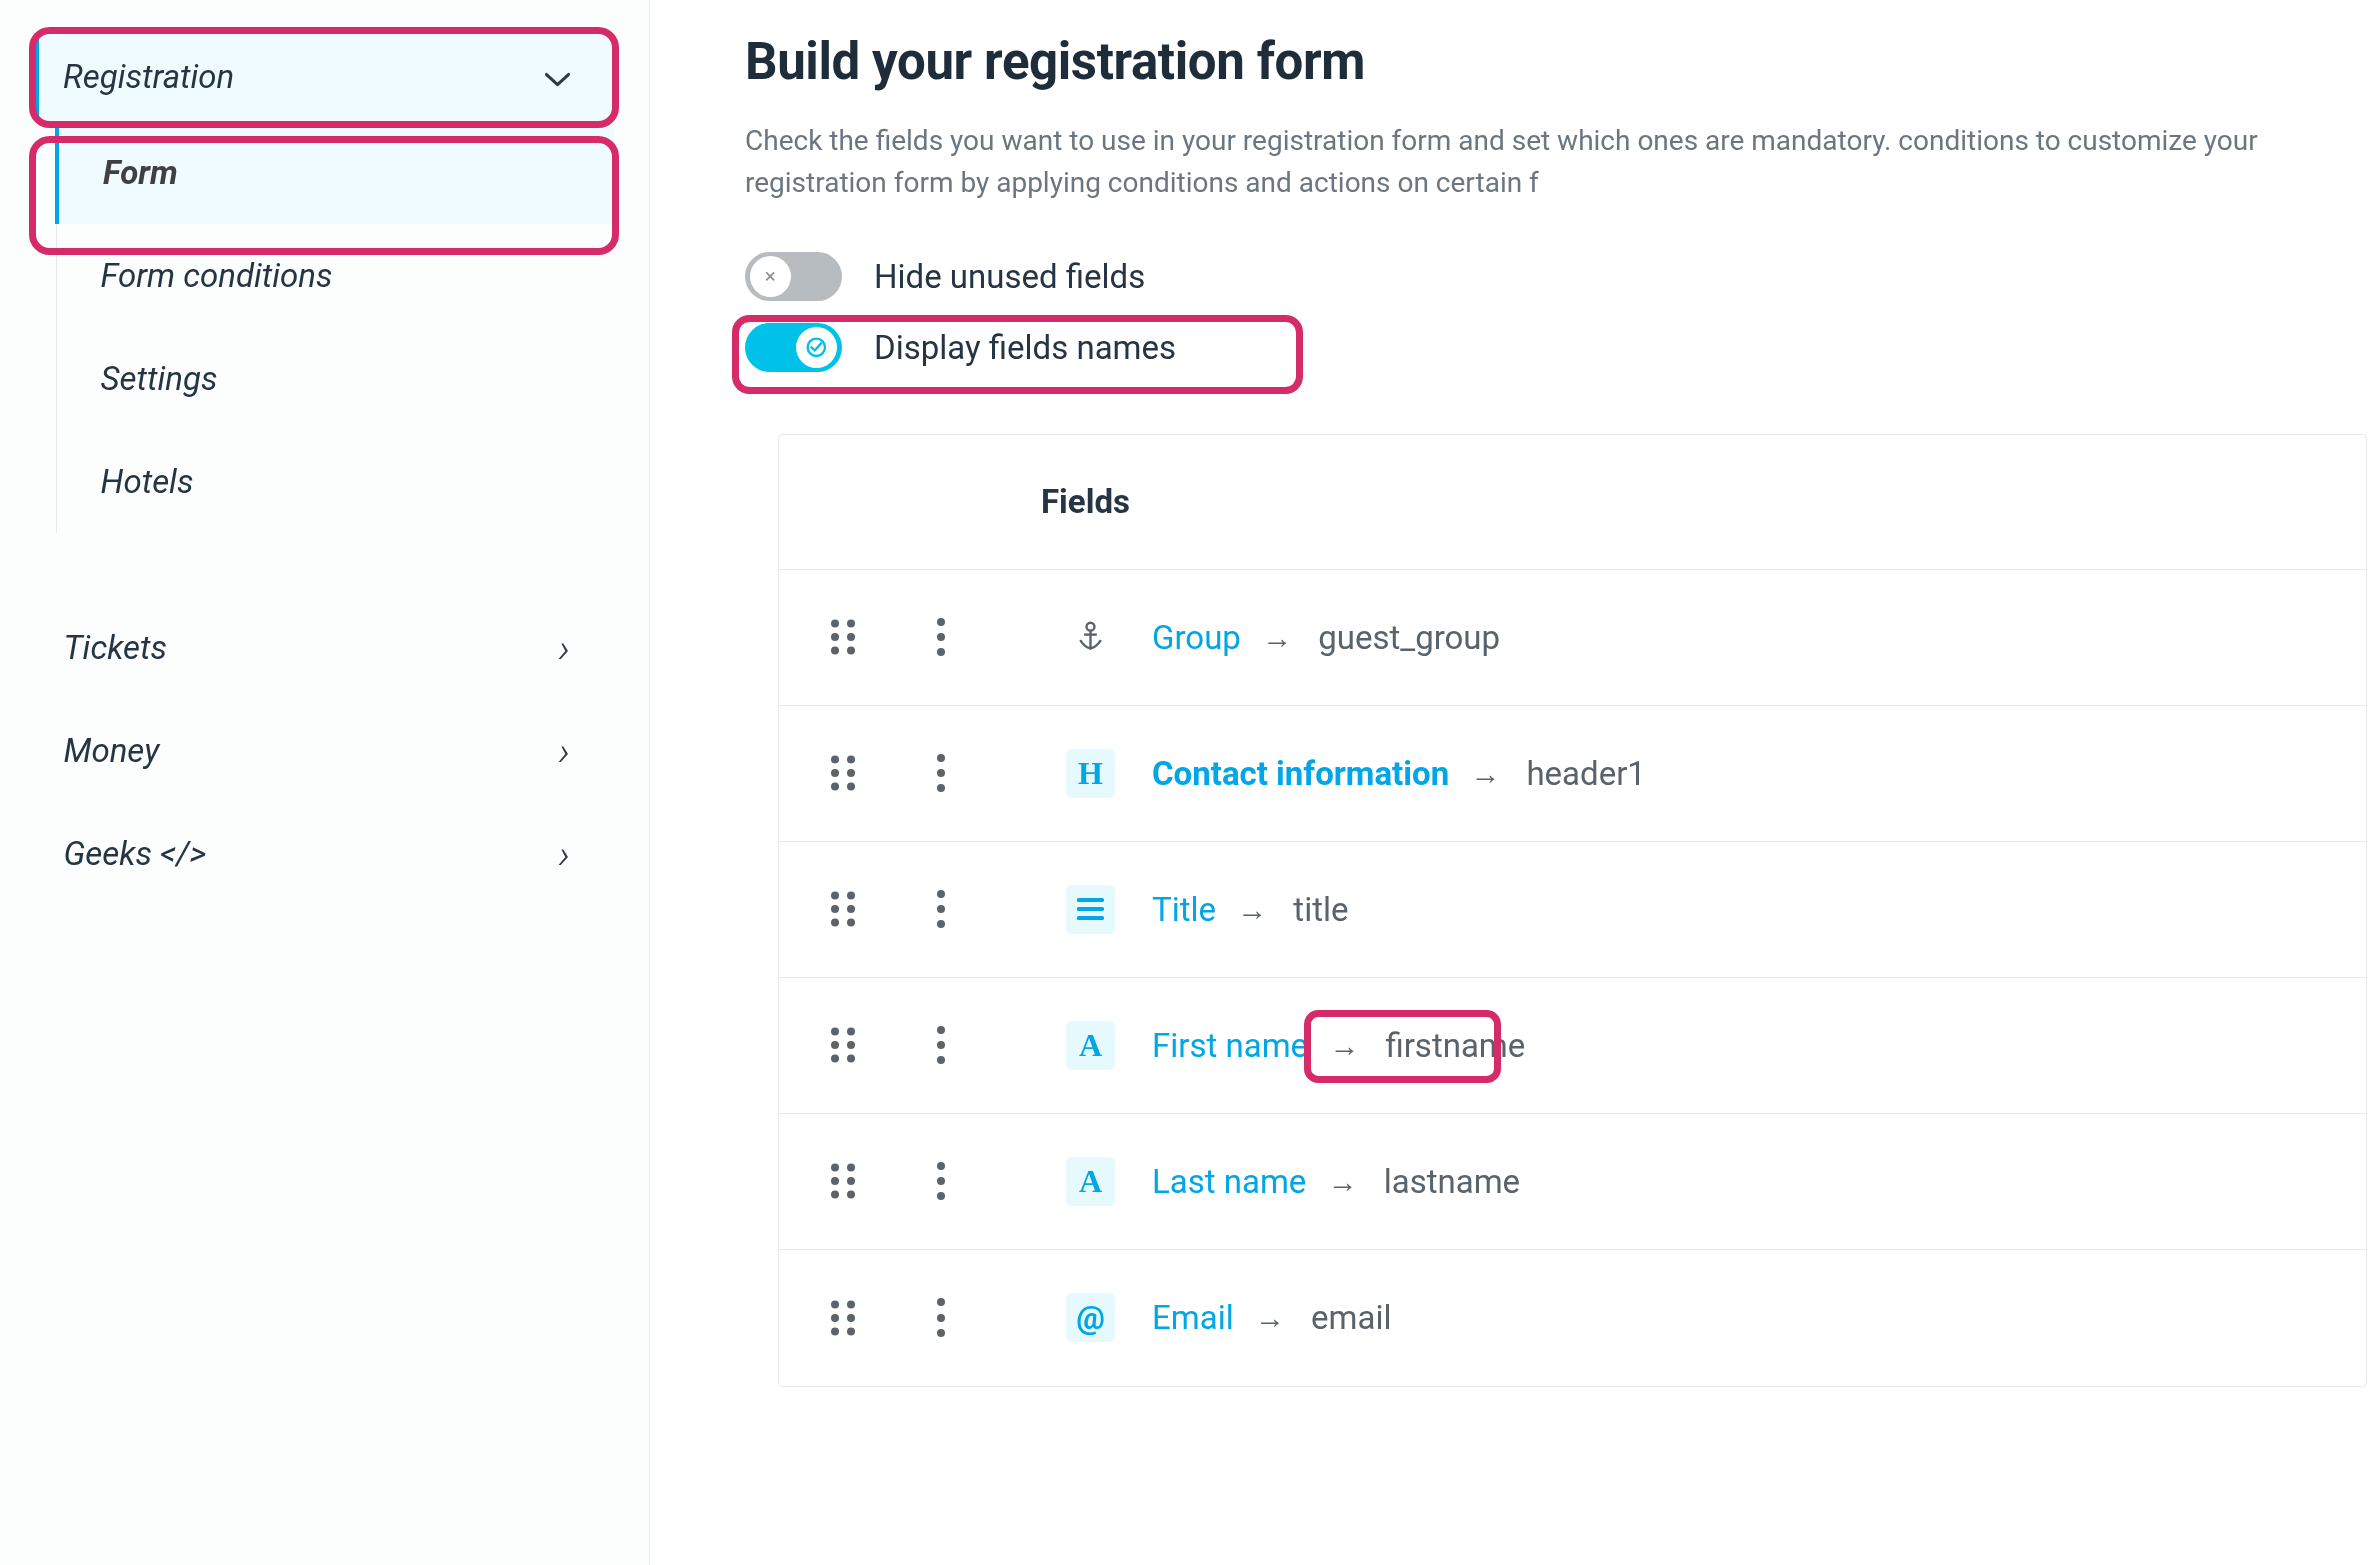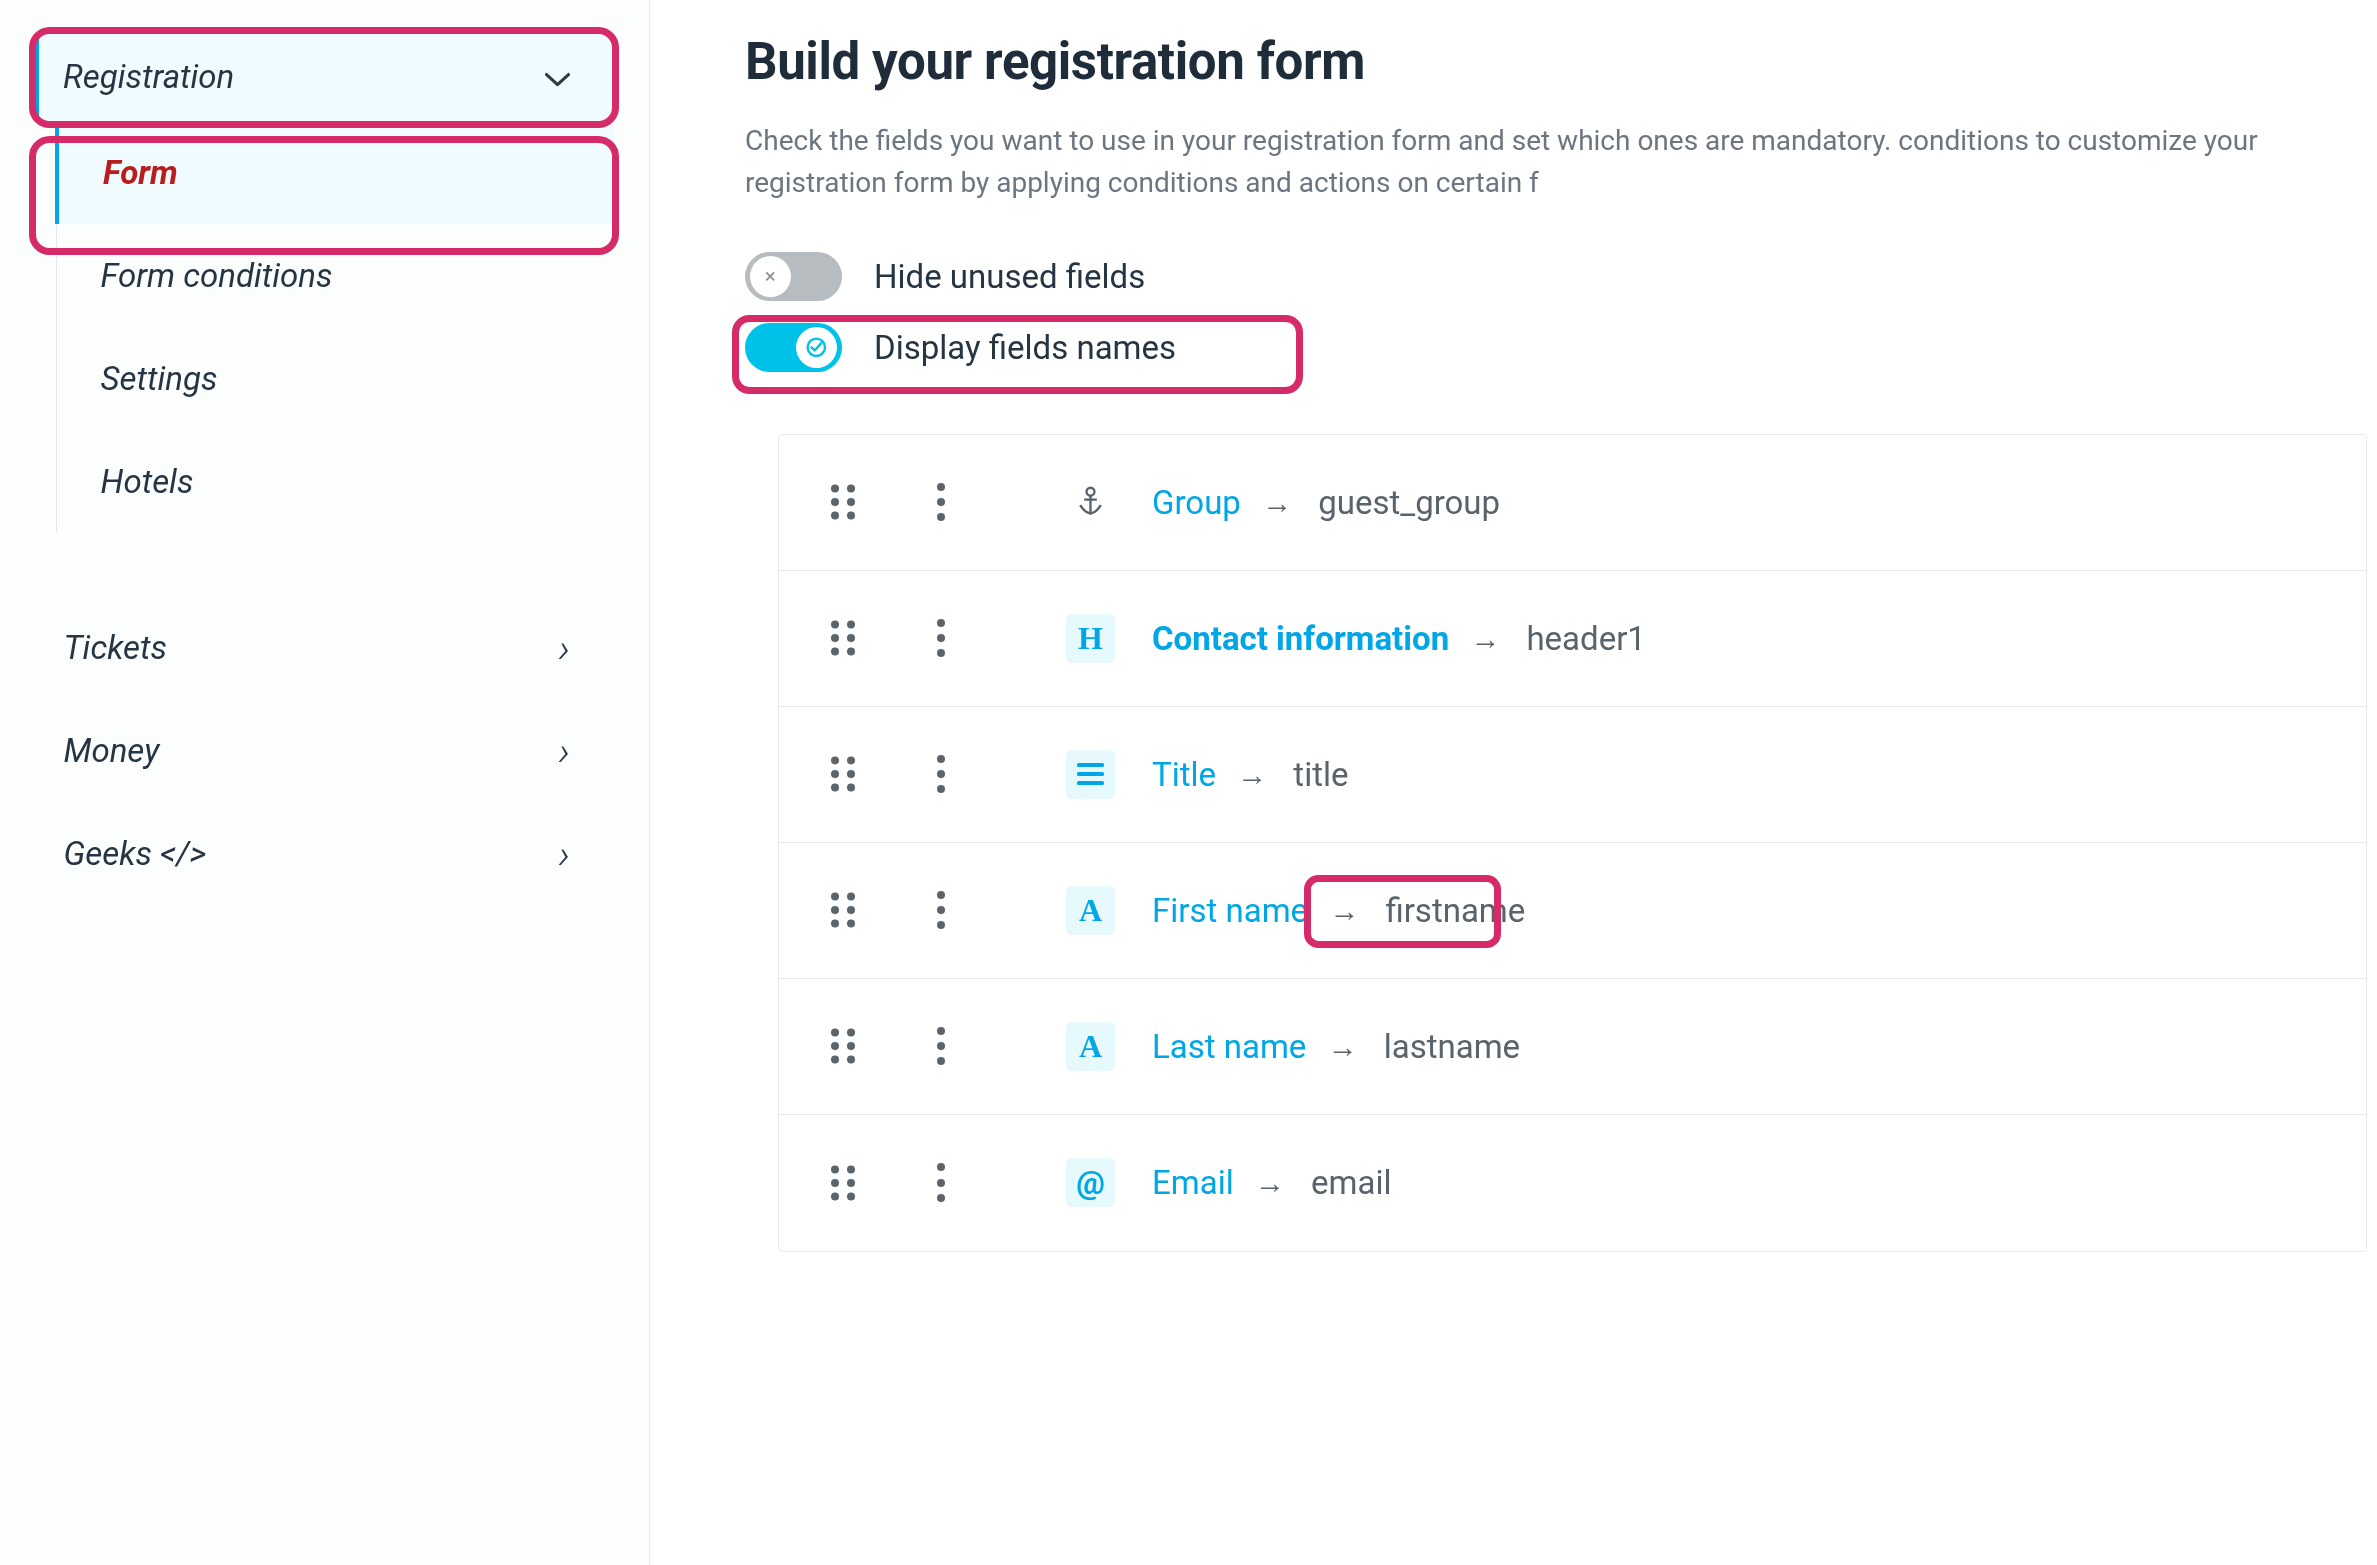--- a/index.html
+++ b/index.html
@@ -19,21 +19,21 @@
   }
   .section-expanded .chev { font-size: 32px; color: #2d3b48; }
   .sub-items { border-left: 1.6px solid #e5e9ec; margin-left: 20.6px; }
   .sub-item {
     height: 103px; display: flex; align-items: center;
     padding-left: 44px;
     font-size: 33px; color: #253544;
   }
   .sub-item.active {
     background: #f0fbff;
-    color: #b91c1c;
+    color: #404040;
     font-weight: 700;
     border-left: 4.8px solid #00a6e6;
     margin-left: -1.6px;
     border-top-right-radius: 4.8px;
     border-bottom-right-radius: 4.8px;
   }
   .section-collapsed {
     height: 103px; display: flex; align-items: center; justify-content: space-between;
     padding: 0 44px 0 28.5px;
     font-size: 33px; color: #253544;
@@ -150,20 +150,23 @@
                 <polyline points="7,13 11,17 19,8" fill="none" stroke="#00c2e8" stroke-width="3" stroke-linecap="round" stroke-linejoin="round"></polyline>
               </svg>
           </div>
         </div>
         <span class="toggle-label">Display fields names</span>
       </div>
       <div class="hl hl3" style="top:63px; left:-12.7px; width:571px; height:79px;"></div>
     </div>
 
     <div class="panel">
+      <div class="panel-header">
+        <span class="panel-header-label">Fields</span>
+      </div>
 
       <div class="row">
         <div class="drag-handle">
           <svg viewBox="0 0 40 50">
               <circle class="dot" cx="10" cy="8" r="5"></circle>
               <circle class="dot" cx="30" cy="8" r="5"></circle>
               <circle class="dot" cx="10" cy="25" r="5"></circle>
               <circle class="dot" cx="30" cy="25" r="5"></circle>
               <circle class="dot" cx="10" cy="42" r="5"></circle>
               <circle class="dot" cx="30" cy="42" r="5"></circle>

